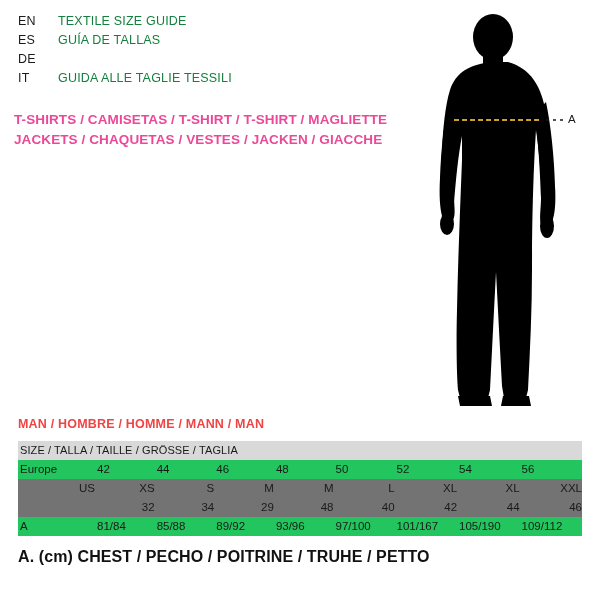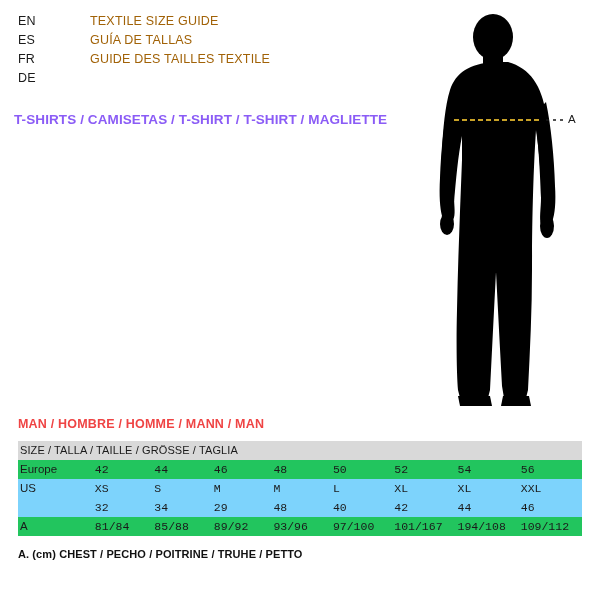--- a/index.html
+++ b/index.html
@@ -27,45 +27,44 @@
     left: 18px;
     top: 14px;
     width: 380px;
   }
   .lang-row {
     display: flex;
     align-items: baseline;
     height: 19px;
     font-size: 12.5px;
     letter-spacing: 0.2px;
-    gap: 32px;
   }
   .lang-code {
     width: 40px;
     flex: 0 0 40px;
     color: #1a1a1a;
   }
   .lang-text {
-    color: #a16207;
+    color: #15803d;
     white-space: nowrap;
   }
 
   
   .garment-block {
     position: absolute;
     left: 14px;
     top: 110px;
     width: 400px;
   }
   .garment-line {
     font-size: 13.5px;
     font-weight: bold;
     letter-spacing: 0.1px;
     line-height: 20px;
-    color: #8b5cf6;
+    color: #ec4899;
     white-space: nowrap;
   }
 
   
   .figure-wrap {
     position: absolute;
     left: 400px;
     top: 10px;
     width: 200px;
     height: 400px;
@@ -106,75 +105,76 @@
     line-height: 19px;
     vertical-align: middle;
     white-space: nowrap;
   }
   .size-table tr.head td {
     background: #d9d9d9;
     font-size: 11px;
     letter-spacing: 0.1px;
   }
   .size-table tr.shade td {
-    background: #7dd3fc;
+    background: #737373;
+    text-align: right;
   }
   .size-table tr.plain td {
     background: #22c55e;
   }
   .col-label {
     width: 86px;
     padding-left: 2px !important;
   }
   .cell {
     width: 68px;
     text-align: left;
   }
   .cell-inner {
     display: block;
     padding-left: 2px;
-    font-family: Liberation Mono, monospace;
   }
 
   
   .footer-note {
     position: absolute;
     left: 18px;
     top: 548px;
-    font-size: 11px;
+    font-size: 16px;
     font-weight: bold;
     letter-spacing: 0.1px;
     color: #111111;
   }
 </style>
 </head>
 <body>
 
 <div id="page">
 
   <div class="lang-block">
     <div class="lang-row">
       <span class="lang-code">EN</span>
       <span class="lang-text">TEXTILE SIZE GUIDE</span>
     </div>
     <div class="lang-row">
       <span class="lang-code">ES</span>
       <span class="lang-text">GUÍA DE TALLAS</span>
     </div>
     <div class="lang-row">
-      <span class="lang-code">FR</span>
-      <span class="lang-text">GUIDE DES TAILLES TEXTILE</span>
+      <span class="lang-code">DE</span>
     </div>
     <div class="lang-row">
-      <span class="lang-code">DE</span>
+      <span class="lang-code">IT</span>
+      <span class="lang-text">GUIDA ALLE TAGLIE TESSILI</span>
     </div>
   </div>
 
   <div class="garment-block">
     <div class="garment-line">T-SHIRTS / CAMISETAS / T-SHIRT / T-SHIRT / MAGLIETTE</div>
+    <div class="garment-line">JACKETS / CHAQUETAS / VESTES / JACKEN / GIACCHE</div>
   </div>
 
   <div class="figure-wrap">
     <svg width="200" height="400" viewBox="0 0 200 400">
 
       <ellipse cx="93" cy="27" rx="20" ry="23" fill="#000000"></ellipse>
 
       <rect x="83" y="44" width="20" height="12" fill="#000000"></rect>
 
       <path d="M93 52
@@ -326,21 +326,21 @@
         <td class="cell">
             <span class="cell-inner">93/96</span>
           </td>
         <td class="cell">
             <span class="cell-inner">97/100</span>
           </td>
         <td class="cell">
             <span class="cell-inner">101/167</span>
           </td>
         <td class="cell">
-            <span class="cell-inner">194/108</span>
+            <span class="cell-inner">105/190</span>
           </td>
         <td class="cell">
             <span class="cell-inner">109/112</span>
           </td>
       </tr>
     </tbody>
   </table>
 
   <div class="footer-note">A. (cm) CHEST / PECHO / POITRINE / TRUHE / PETTO</div>
 

